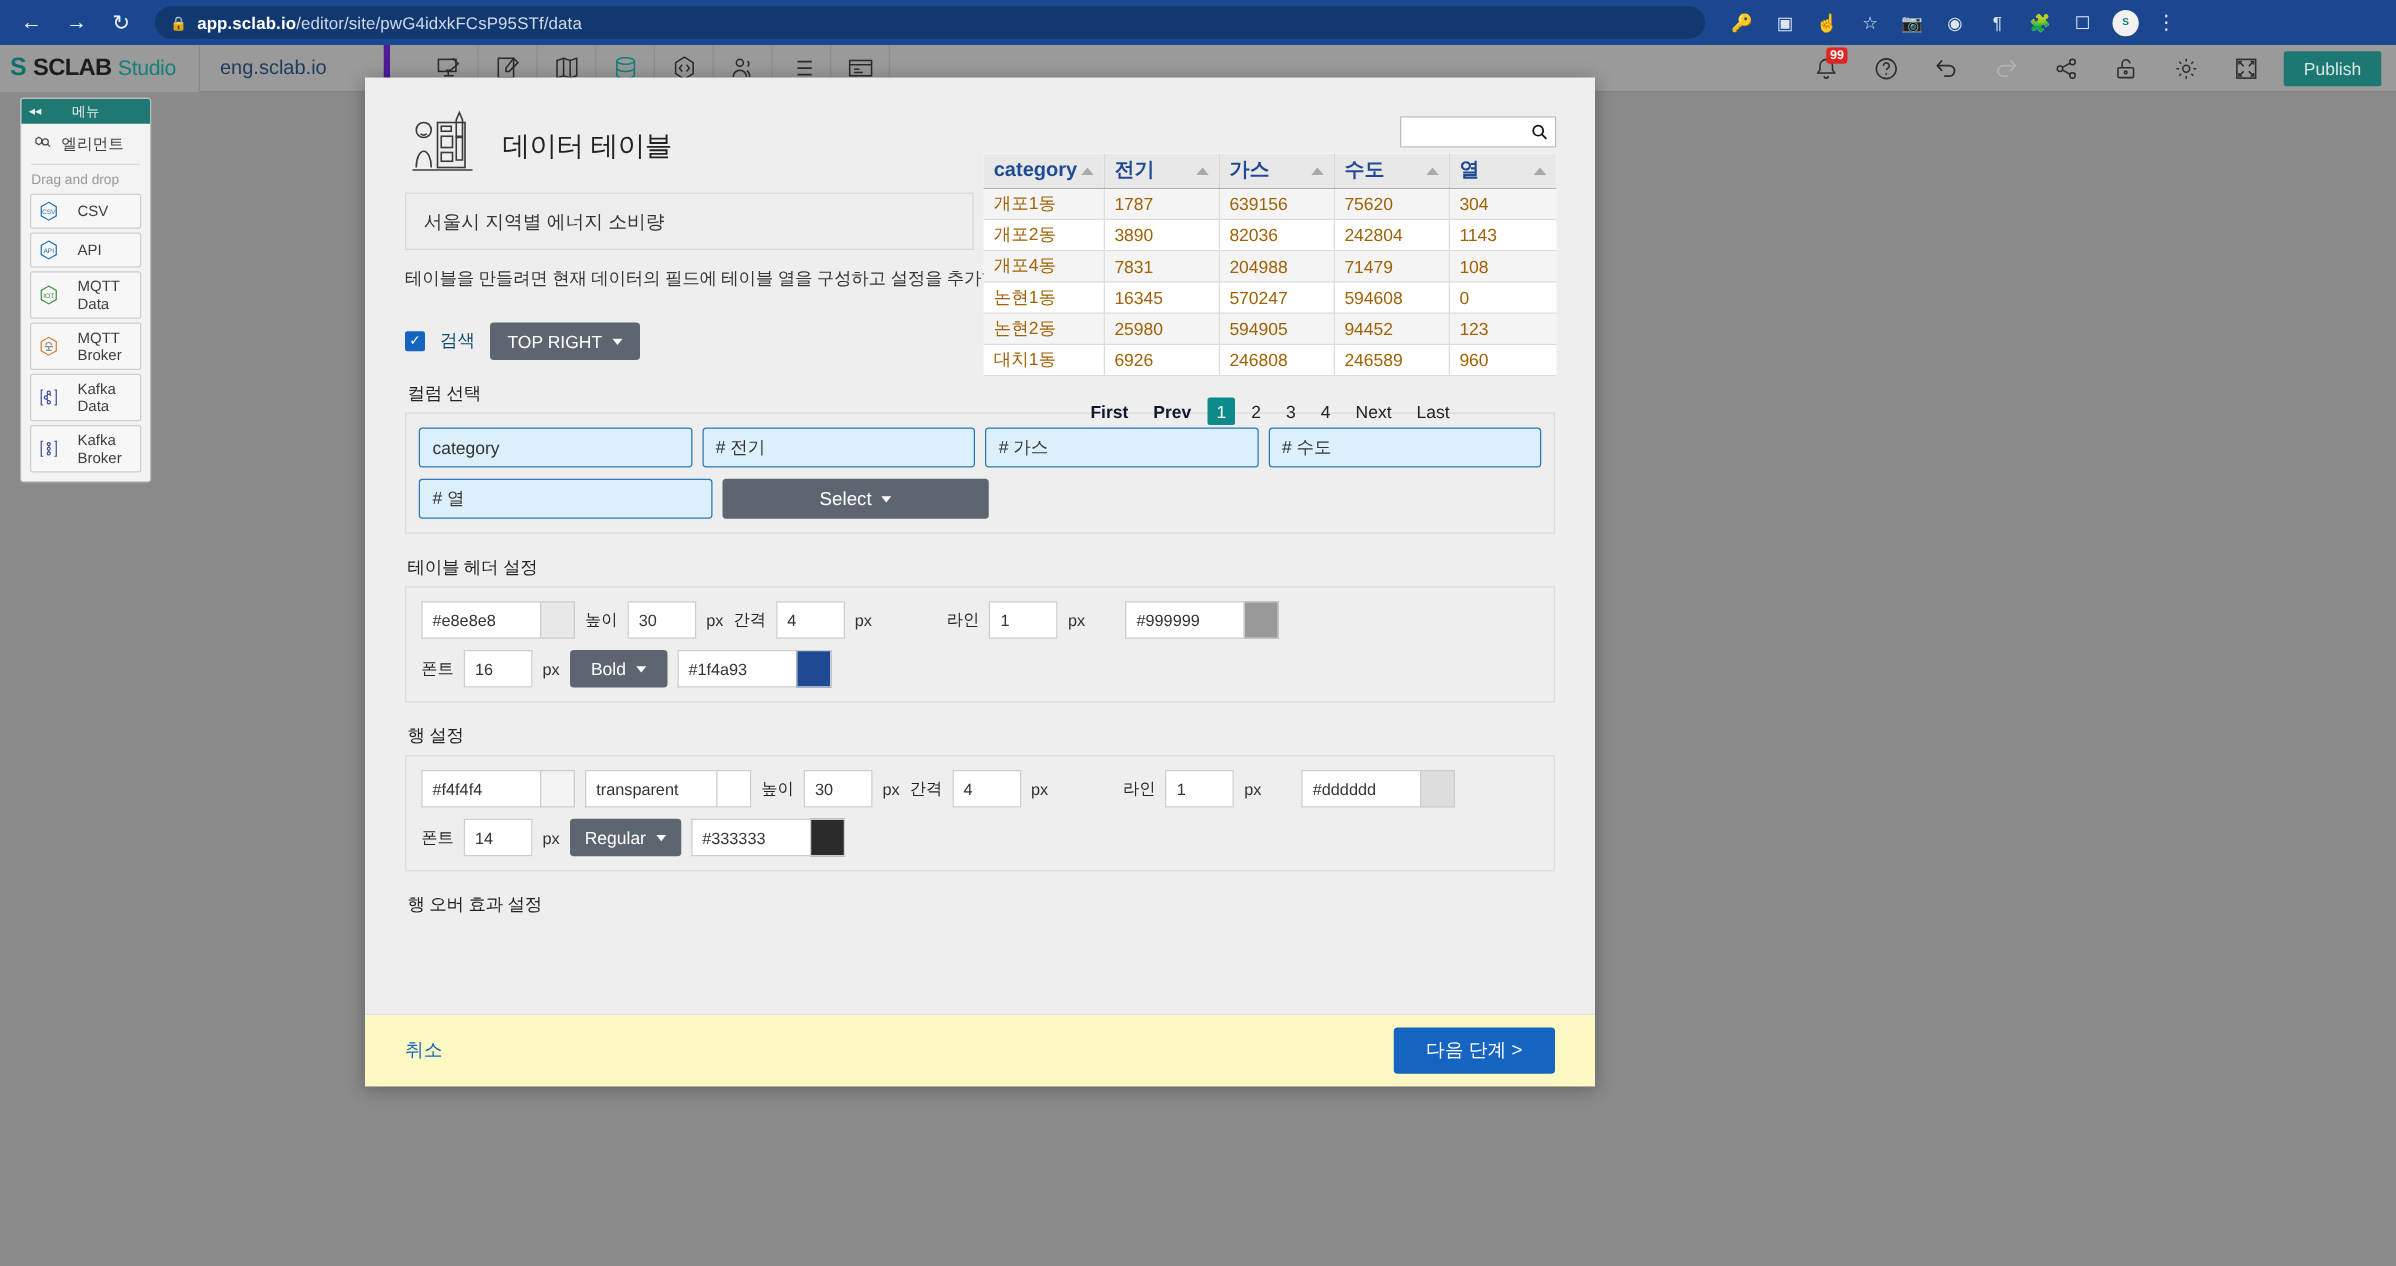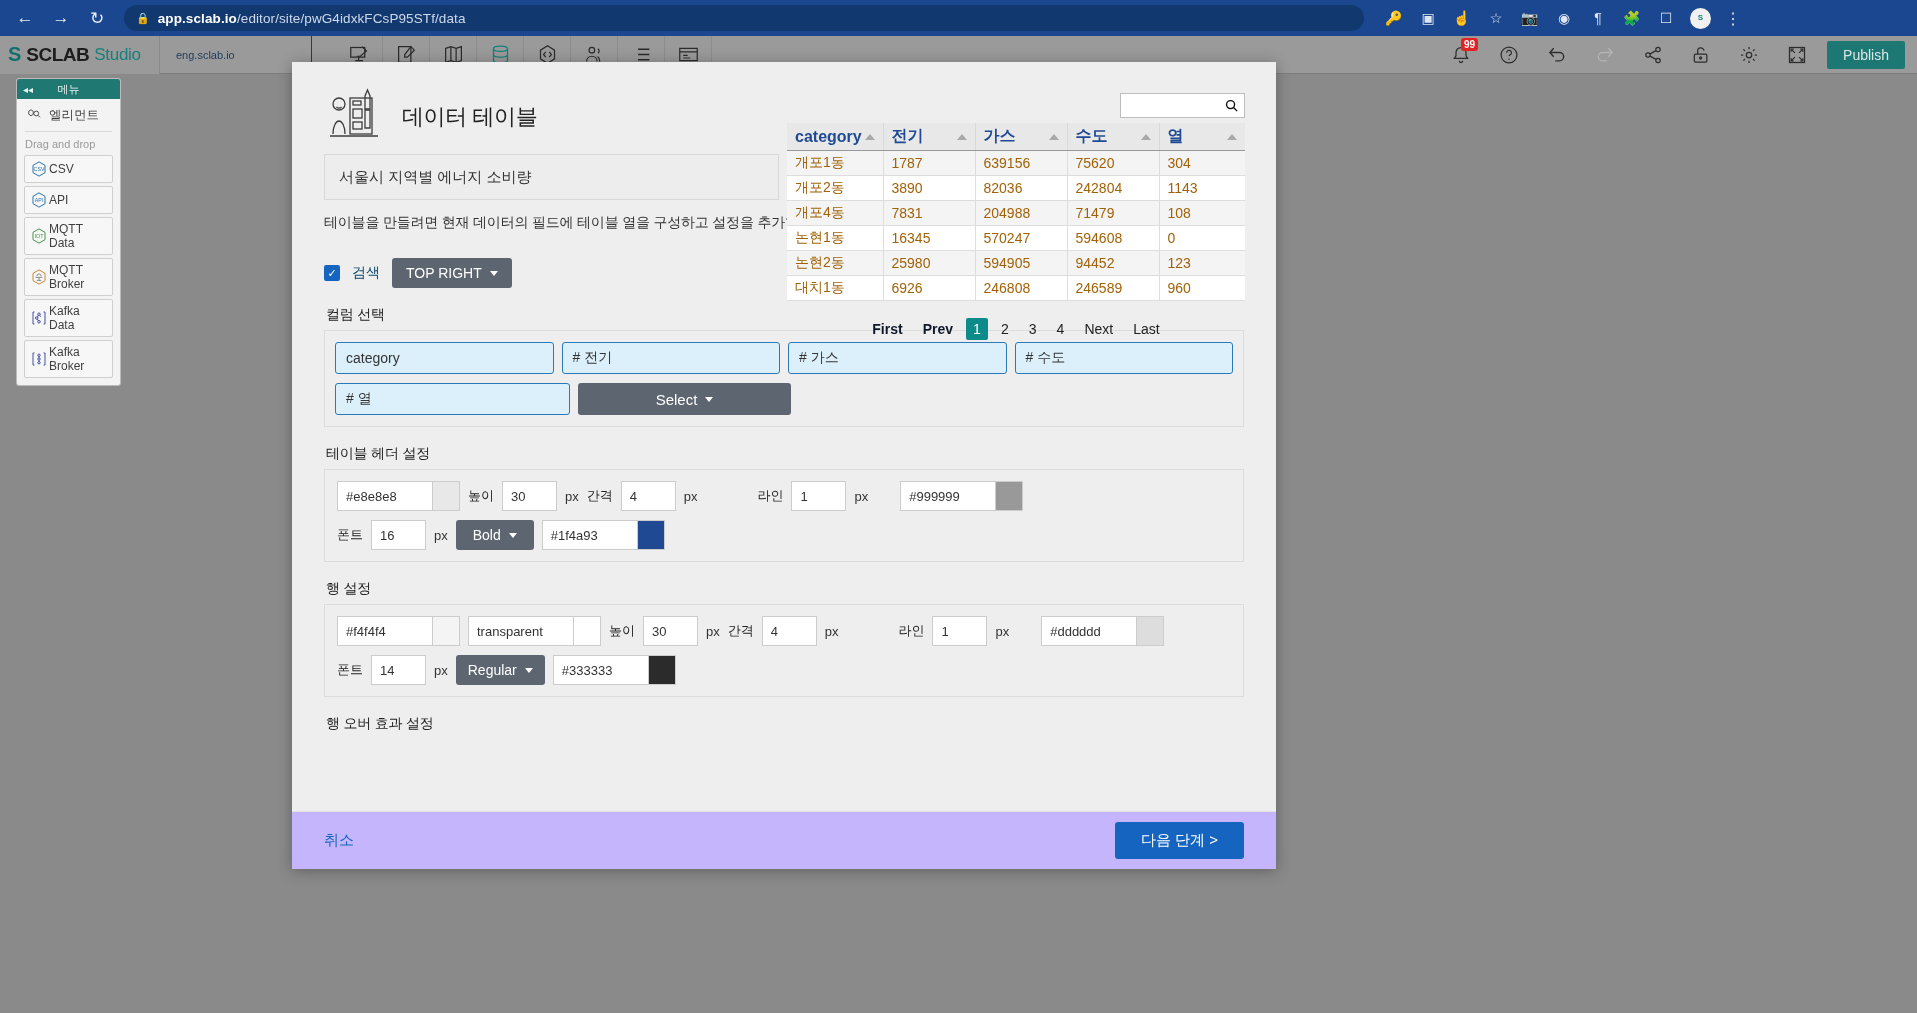--- a/index.html
+++ b/index.html
@@ -41,22 +41,22 @@
     border-bottom: 1px solid #7e7e7e;
   }
   .logo-wrap {
     width: 160px; height: 38px; display: flex; align-items: center; gap: 5px;
     padding-left: 8px; border-right: 1px solid #8a8a8a; background: #9a9a9a;
   }
   .logo-mark { font-size: 20px; color: #10706b; font-weight: bold; }
   .logo-text { font-size: 19px; font-weight: bold; color: #1d1d1d; letter-spacing: -0.5px;}
   .logo-sub { font-size: 17px; color: #17807b; letter-spacing: -0.3px;}
   .site-name {
-    width: 152px; font-size: 11px; color: #1f3b5c; padding-left: 16px;
-    border-right: 1px solid #4c1d95; height: 38px; display: flex; align-items: center; text-align: right;
+    width: 152px; font-size: 16px; color: #1f3b5c; padding-left: 16px;
+    border-right: 5px solid #4c1d95; height: 38px; display: flex; align-items: center; text-align: right;
   }
   .tool-spacer { flex: 0 0 24px; }
   .tbtn {
     width: 47px; height: 38px; display: flex; align-items: center; justify-content: center;
     border-right: 1px solid #8d8d8d; color: #2b2b2b;
   }
   .tbtn svg { width: 21px; height: 21px; }
   .right-tools { margin-left: auto; display: flex; align-items: center; height: 38px; }
   .rbtn {
     width: 48px; height: 38px; display: flex; align-items: center; justify-content: center;
@@ -175,21 +175,21 @@
   }
   .select-btn {
     background: #5d6670; color: #fff; font-size: 15px; height: 32px; border-radius: 3px;
     display: inline-flex; align-items: center; justify-content: center; gap: 8px;
     flex: 1 1 0;
   }
   .gap { flex: 1 1 0; }
 
   
   .modal-foot {
-    height: 58px; background: #c4b5fd; border-top: 1px solid #e2e2e2;
+    height: 58px; background: #fef9c3; border-top: 1px solid #e2e2e2;
     display: flex; align-items: center; padding: 0 32px; text-align: right;
   }
   .cancel-link { color: #1565c0; font-size: 15px; }
   .next-btn {
     margin-left: auto; background: #1565c0; color: #fff; font-size: 15px;
     padding: 9px 26px; border-radius: 3px;
   }
 
   
   .elem-panel {
@@ -201,21 +201,21 @@
     background: #1d7873; color: #eaf3f2; height: 20px; display: flex; align-items: center;
     font-size: 11px; padding: 0 6px; position: relative;
   }
   .elem-head .collapse { font-size: 10px; }
   .elem-head .t { position: absolute; left: 0; right: 0; text-align: center; font-size: 11px; }
   .elem-row { display: flex; align-items: center; gap: 6px; padding: 7px 8px; font-size: 12.5px; color: #3a3a3a;}
   .divider { height: 1px; background: #dcdcdc; margin: 0 8px; }
   .dnd-label { font-size: 11px; color: #9a9a9a; padding: 6px 8px 2px 8px; }
   .elem-item {
     margin: 3px 7px; border: 1px solid #d2d2d2; border-radius: 2px; background: #fbfbfb;
-    display: flex; align-items: center; gap: 1px; padding: 4px 5px; font-size: 12px; color: #3d3d3d;
+    display: flex; align-items: center; gap: 14px; padding: 4px 5px; font-size: 12px; color: #3d3d3d;
   }
   .hexico { width: 18px; height: 18px; flex: 0 0 18px; }
   .hexico svg { width: 18px; height: 18px; display: block; }
 </style>
 </head>
 <body>
 
 <div class="browser-bar">
   <div class="nav-btn">←</div>
   <div class="nav-btn">→</div>

